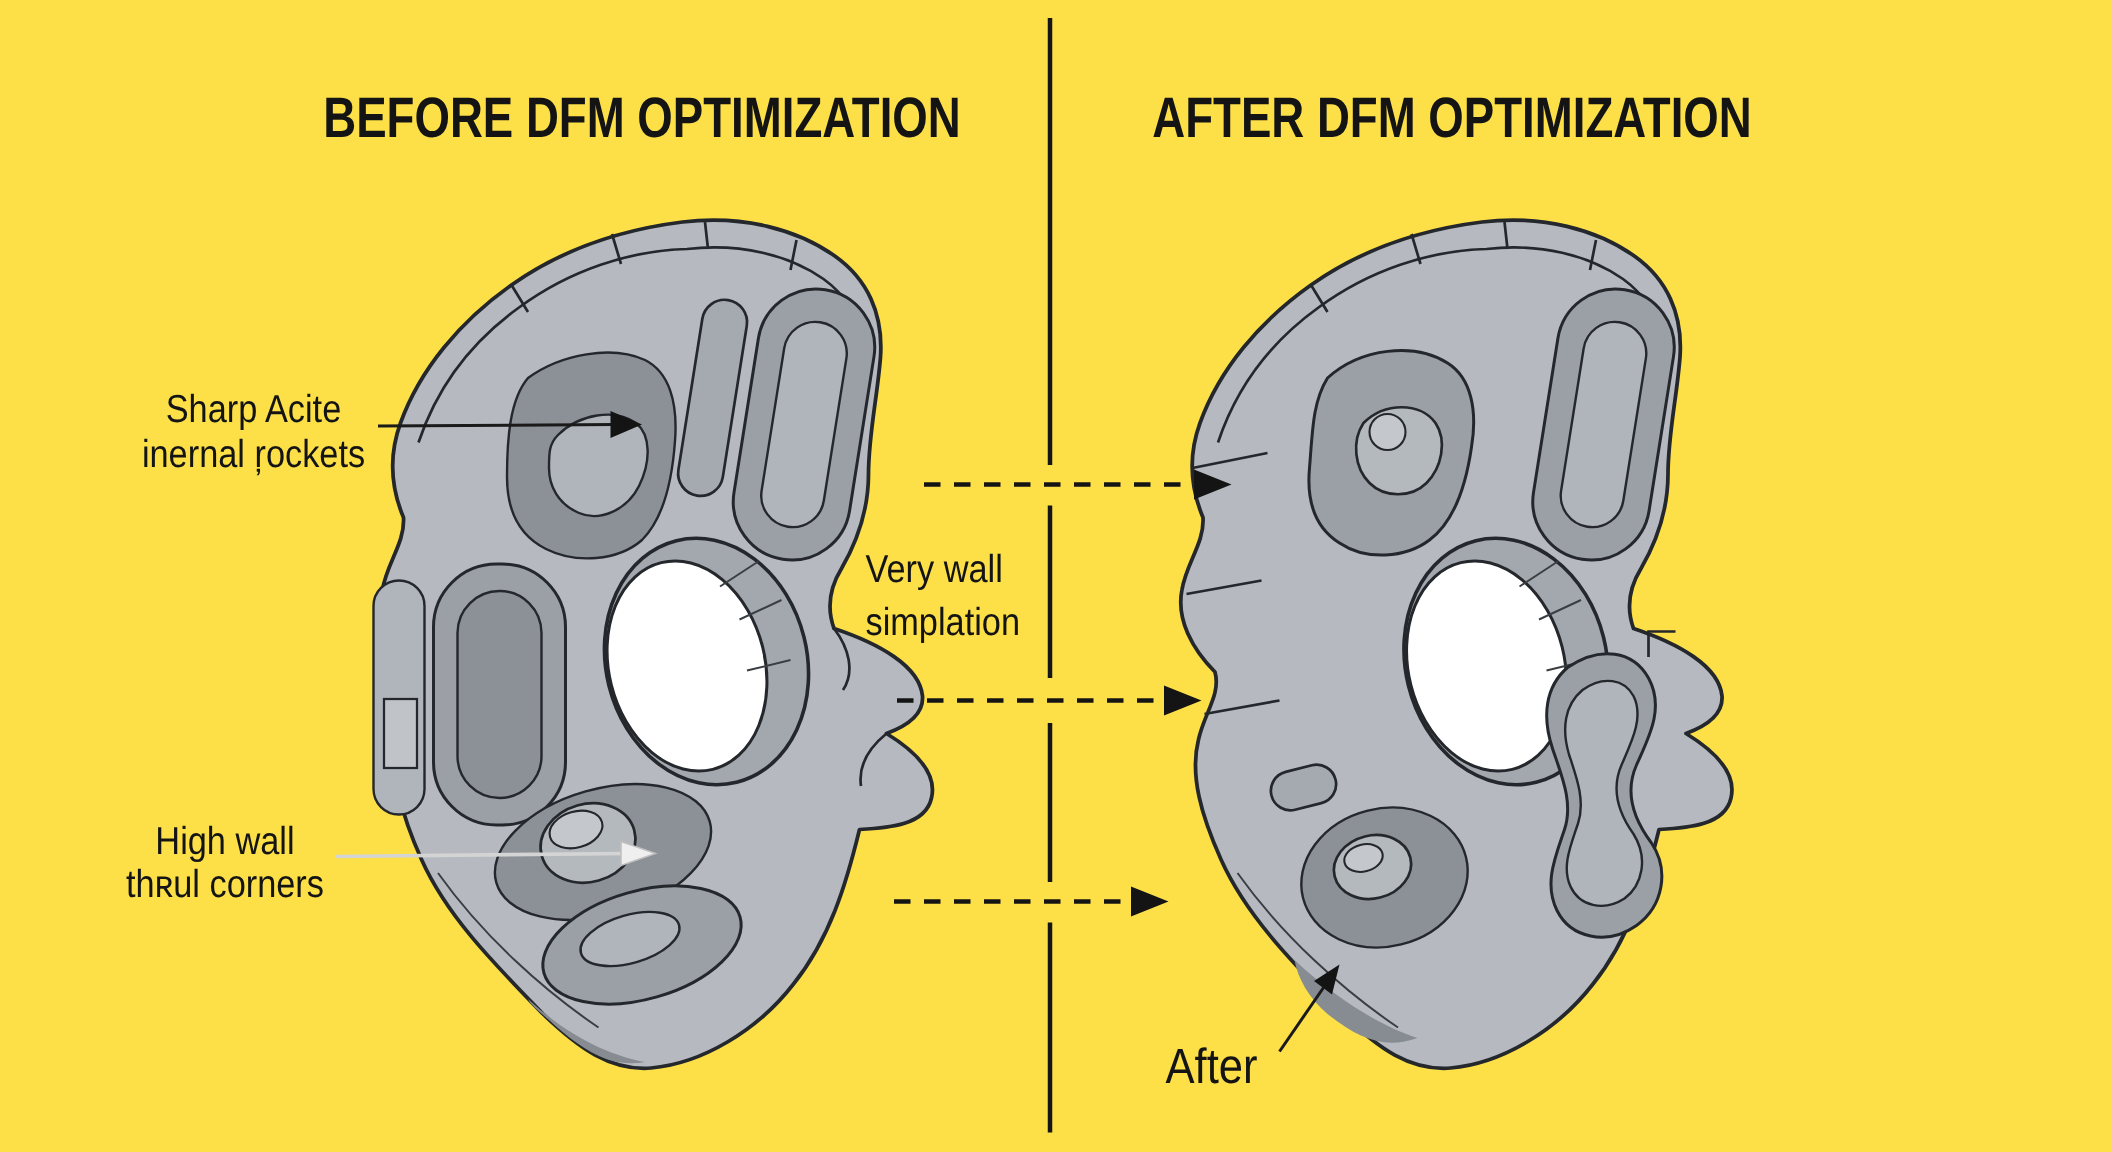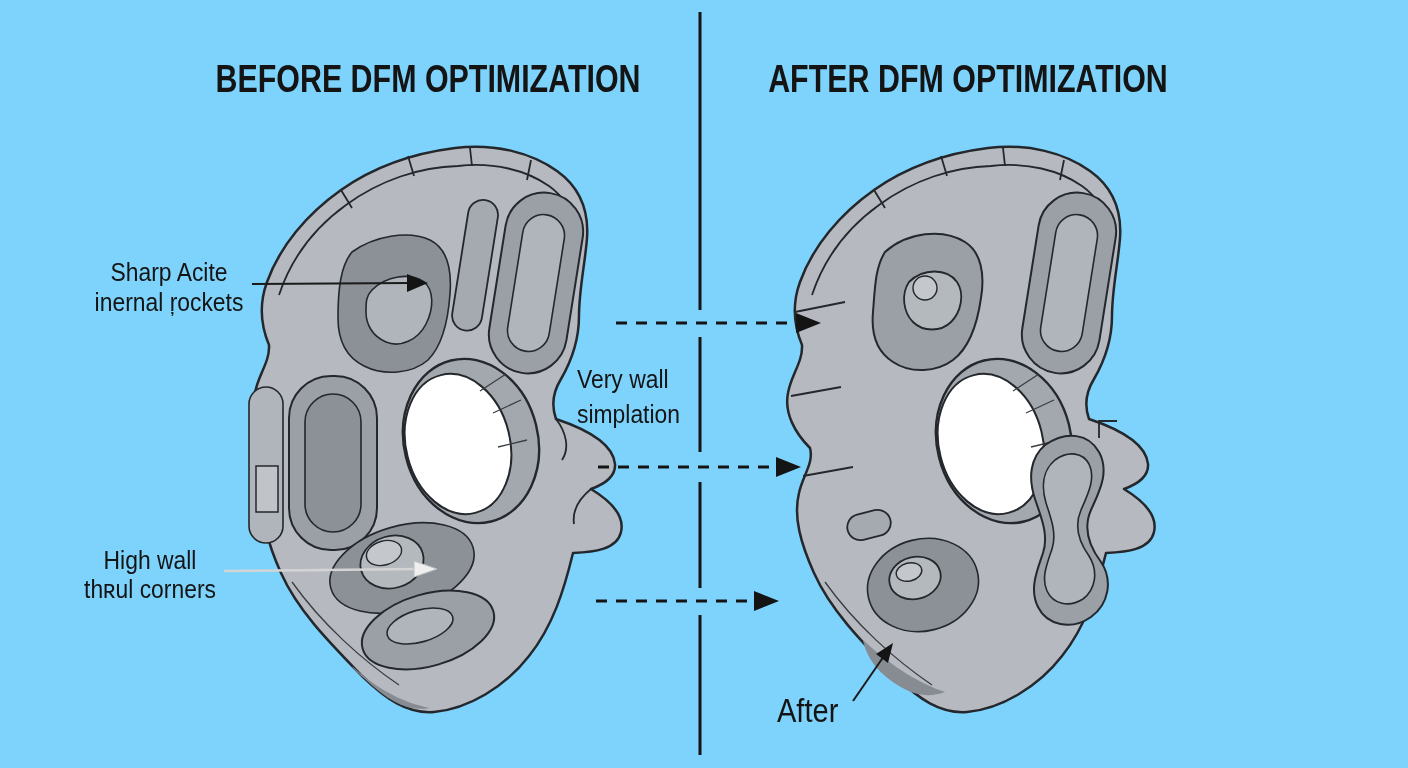--- a/index.html
+++ b/index.html
@@ -1,17 +1,17 @@
 <!DOCTYPE html>
 <html><head>
 <meta charset="utf-8">
 <style>
   html,body{margin:0;padding:0;background:#ffffff;}
   .stage{
-    position:relative;width:1408px;height:768px;background:#7dd3fc;overflow:hidden;
+    position:relative;width:1408px;height:768px;background:#fde047;overflow:hidden;
     font-family:"Liberation Sans","DejaVu Sans",sans-serif;color:#161616;
   }
   .title{
     position:absolute;top:58px;font-size:38px;font-weight:700;white-space:nowrap;
     letter-spacing:0px;color:#141414;
     transform:translateX(-50%) scaleX(0.8);
   }
   .title-before{left:428px;}
   .title-after{left:968px;}
   .art{position:absolute;left:0;top:0;width:1408px;height:768px;}

